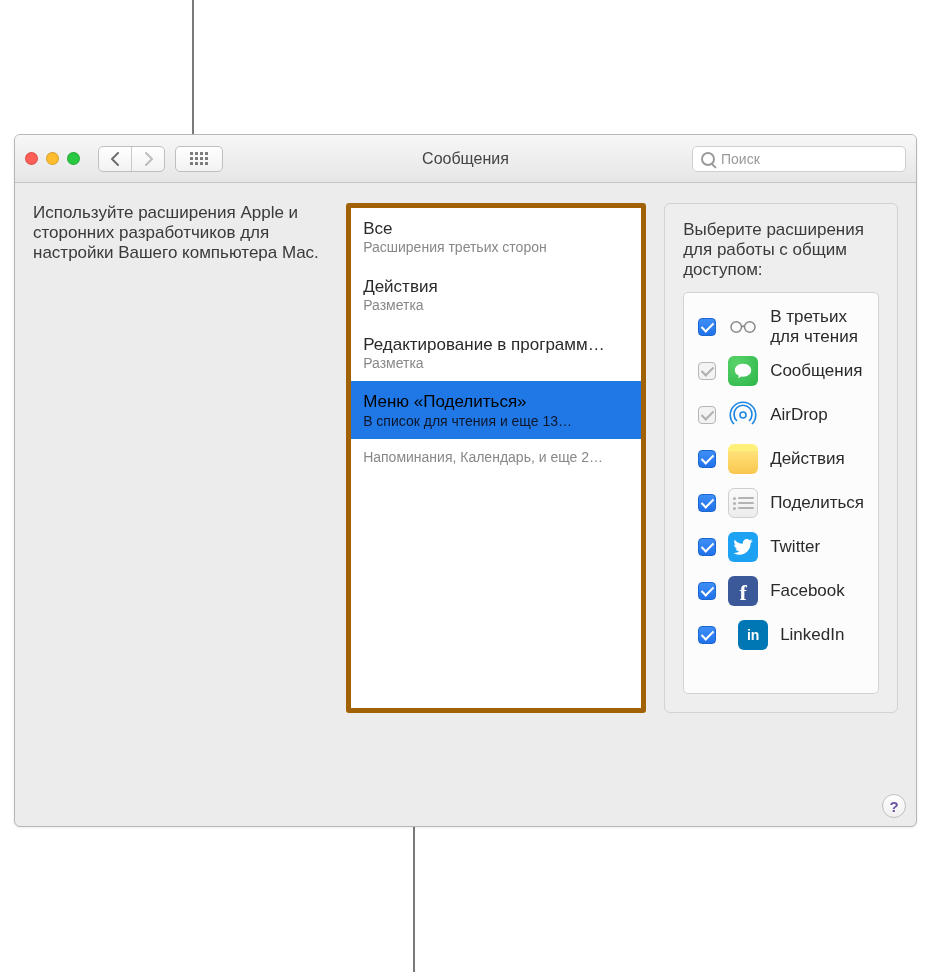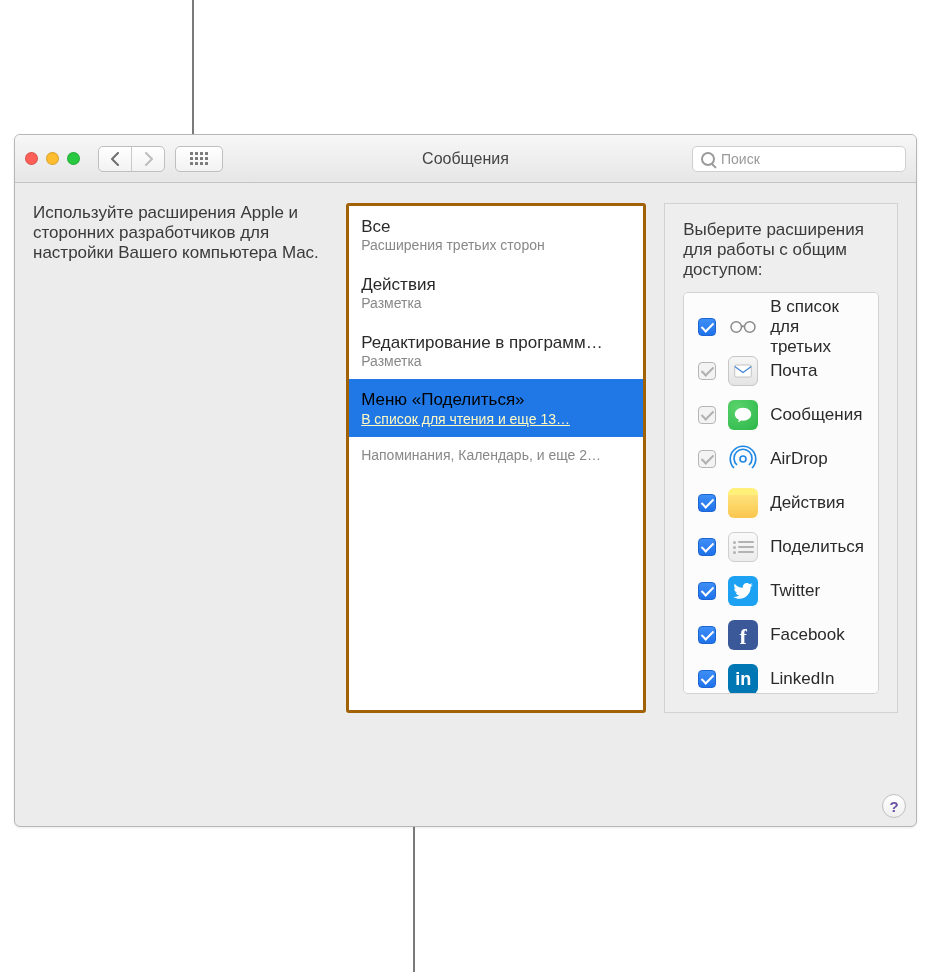--- a/index.html
+++ b/index.html
@@ -103,42 +103,42 @@
     gap: 16px;
   }
 
   .desc { font-size: 17px; color: #3a3a3a; }
 
   .columns { display: flex; gap: 18px; flex: 1; min-height: 0; }
 
   .sidebar {
     width: 300px;
     background: #fff;
-    border: 3px solid #a16207;
+    border: 5px solid #a16207;
     border-radius: 3px;
     overflow: hidden;
     height: 510px;
   }
   .cat {
     padding: 10px 12px 9px 12px;
     line-height: 1.25;
     border-bottom: 0px solid transparent;
   }
   .cat .t { font-size: 17px; color: #2a2a2a; white-space: nowrap; overflow: hidden; text-overflow: ellipsis; }
   .cat .s { font-size: 14px; color: #888; white-space: nowrap; overflow: hidden; text-overflow: ellipsis; }
   .cat.selected { background: #1f78e6; }
   .cat.selected .t { color: #000000; }
-  .cat.selected .s { color: #fef9c3; text-decoration: underline; }
+  .cat.selected .s { color: #0f172a; }
 
   .rightpane {
     flex: 1;
     display: flex; flex-direction: column;
     background: #eeeeee;
     border: 1px solid #d2d2d2;
-    border-radius: 0;
+    border-radius: 6px;
     padding: 16px 18px 18px 18px;
     height: 510px;
   }
   .panetitle { font-size: 17px; color: #3a3a3a; margin-bottom: 12px; }
   .listwell {
     flex: 1;
     background: #fcfcfc;
     border: 1px solid #d2d2d2;
     border-radius: 5px;
     padding: 12px 14px;
@@ -301,31 +301,21 @@
                 <div class="chk blue"></div>
                 <div class="appicon ic-glasses">
                   <svg viewBox="0 0 40 20">
                     <g fill="none" stroke="#8a8a8a" stroke-width="2">
                       <circle cx="11" cy="10" r="7"></circle>
                       <circle cx="29" cy="10" r="7"></circle>
                       <path d="M18 10 Q20 7 22 10"></path>
                     </g>
                   </svg>
                 </div>
-                <div class="label">В список для третьих</div>
-              </div>
-              <div class="row">
-                <div class="chk grey"></div>
-                <div class="appicon ic-mail">
-                  <svg viewBox="0 0 24 18">
-                    <rect x="1" y="1" width="22" height="16" rx="2" fill="#fff" stroke="#b0b0b0"></rect>
-                    <path d="M1 3 L12 11 L23 3" fill="none" stroke="#3b82d6" stroke-width="1.5"></path>
-                  </svg>
-                </div>
-                <div class="label">Почта</div>
+                <div class="label">В третьих для чтения</div>
               </div>
               <div class="row">
                 <div class="chk grey"></div>
                 <div class="appicon ic-messages">
                   <svg viewBox="0 0 24 22">
                     <path d="M12 2 C6 2 2 5.5 2 10 C2 13 4 15.5 7 16.7 L6 20 L10 17.7 C10.6 17.8 11.3 17.9 12 17.9 C18 17.9 22 14.4 22 10 C22 5.5 18 2 12 2 Z" fill="#fff"></path>
                   </svg>
                 </div>
                 <div class="label">Сообщения</div>
               </div>
@@ -365,21 +355,21 @@
                 </div>
                 <div class="label">Twitter</div>
               </div>
               <div class="row">
                 <div class="chk blue"></div>
                 <div class="appicon ic-facebook" style="font-size: 22px; padding-top: 4px;">f</div>
                 <div class="label">Facebook</div>
               </div>
               <div class="row">
                 <div class="chk blue"></div>
-                <div class="appicon ic-linkedin" style="font-size: 18px;">in</div>
+                <div class="appicon ic-linkedin" style="font-size: 14px; margin-left: 10px;">in</div>
                 <div class="label">LinkedIn</div>
               </div>
             </div>
         </div>
 
       </div>
 
       <div class="help">
         <span>?</span>
       </div>

